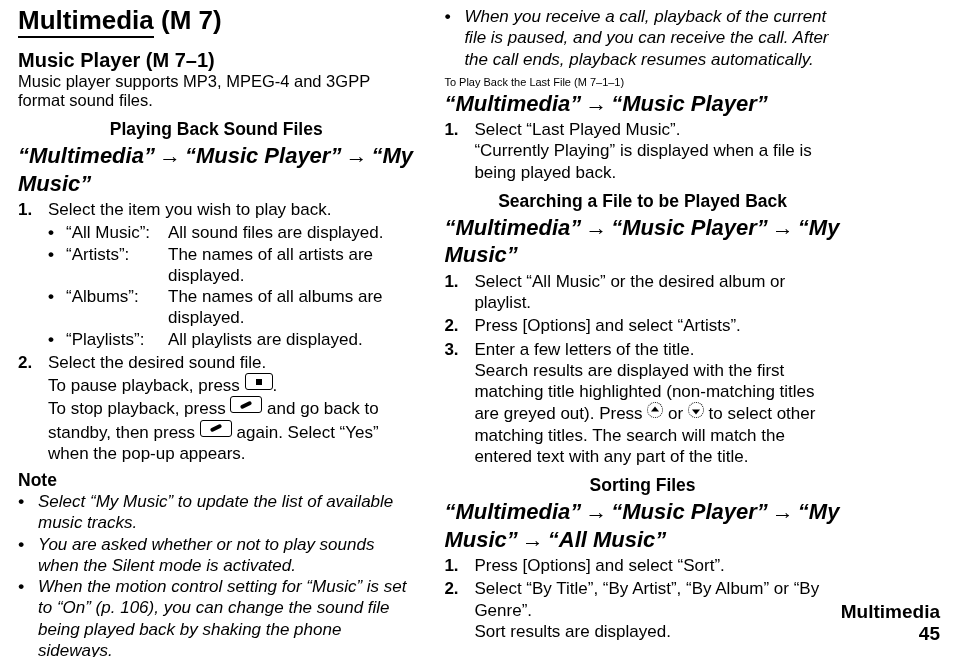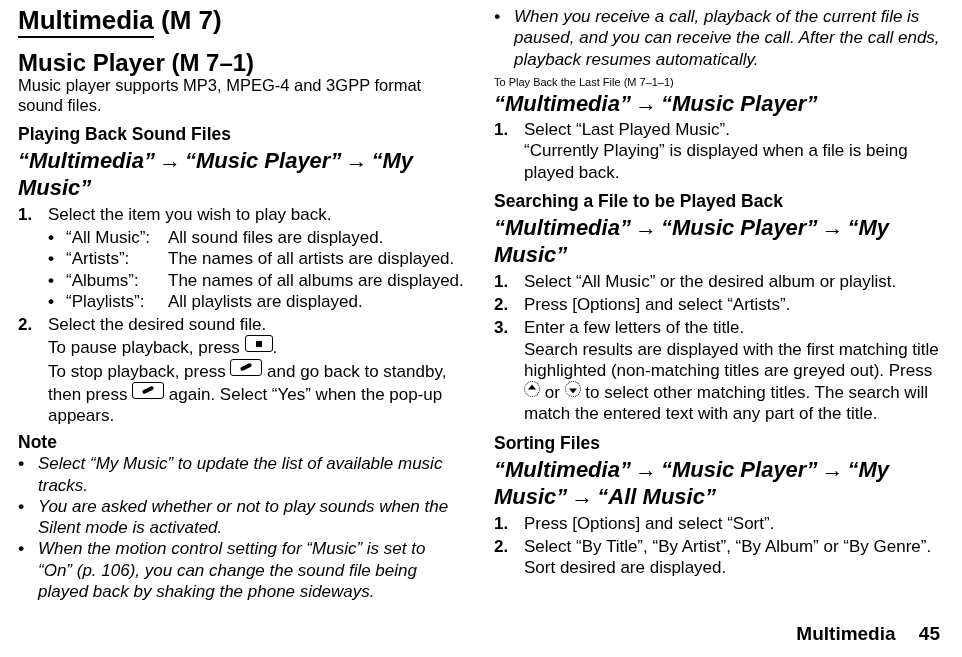--- a/index.html
+++ b/index.html
@@ -8,21 +8,20 @@
     background: #fff;
     font-family: "Helvetica Neue", Helvetica, Arial, sans-serif;
     color: #000;
   }
   .page {
     width: 962px;
     height: 657px;
     box-sizing: border-box;
     padding: 6px 22px 0 18px;
     display: flex;
-    flex-direction: column;
   }
   .columns {
     display: flex;
     flex: 1 1 auto;
     gap: 30px;
   }
   .col {
     flex: 1 1 0;
   }
   
@@ -31,37 +30,38 @@
     font-weight: 700;
     line-height: 1.1;
     margin-bottom: 14px;
   }
   .title-line .underlined {
     border-bottom: 2px solid #000;
     padding-bottom: 1px;
   }
   
   .sect-line {
-    font-size: 24px;
+    font-size: 20px;
     font-weight: 700;
     line-height: 1.15;
   }
   .sect-line .sect-num {
     font-weight: 700;
     font-family: "Helvetica Neue", Helvetica, Arial, sans-serif;
   }
   .intro {
     font-size: 16.5px;
     line-height: 1.2;
     margin-top: 0;
   }
   .subhead {
     font-size: 17.5px;
     font-weight: 700;
     margin-top: 8px;
+    text-align: center;
   }
   .path {
     font-size: 22px;
     font-style: italic;
     font-weight: 700;
     margin-top: 2px;
     line-height: 1.25;
   }
   .arrow {
     font-style: normal;
@@ -334,21 +334,21 @@
       </div>
       <ol class="steps">
         <li>
           <span class="num">1.</span>
           <span class="body step-body">Press [Options] and select “Sort”.</span>
         </li>
         <li>
           <span class="num">2.</span>
           <span class="body step-body">
             <span>Select “By Title”, “By Artist”, “By Album” or “By Genre”.</span><br>
-            <span>Sort desired are displayed.</span>
+            <span>Sort results are displayed.</span>
           </span>
         </li>
       </ol>
     </div>
   </div>
 
   <div class="footer">
     <span>Multimedia</span>
     <span class="pg">45</span>
   </div>

